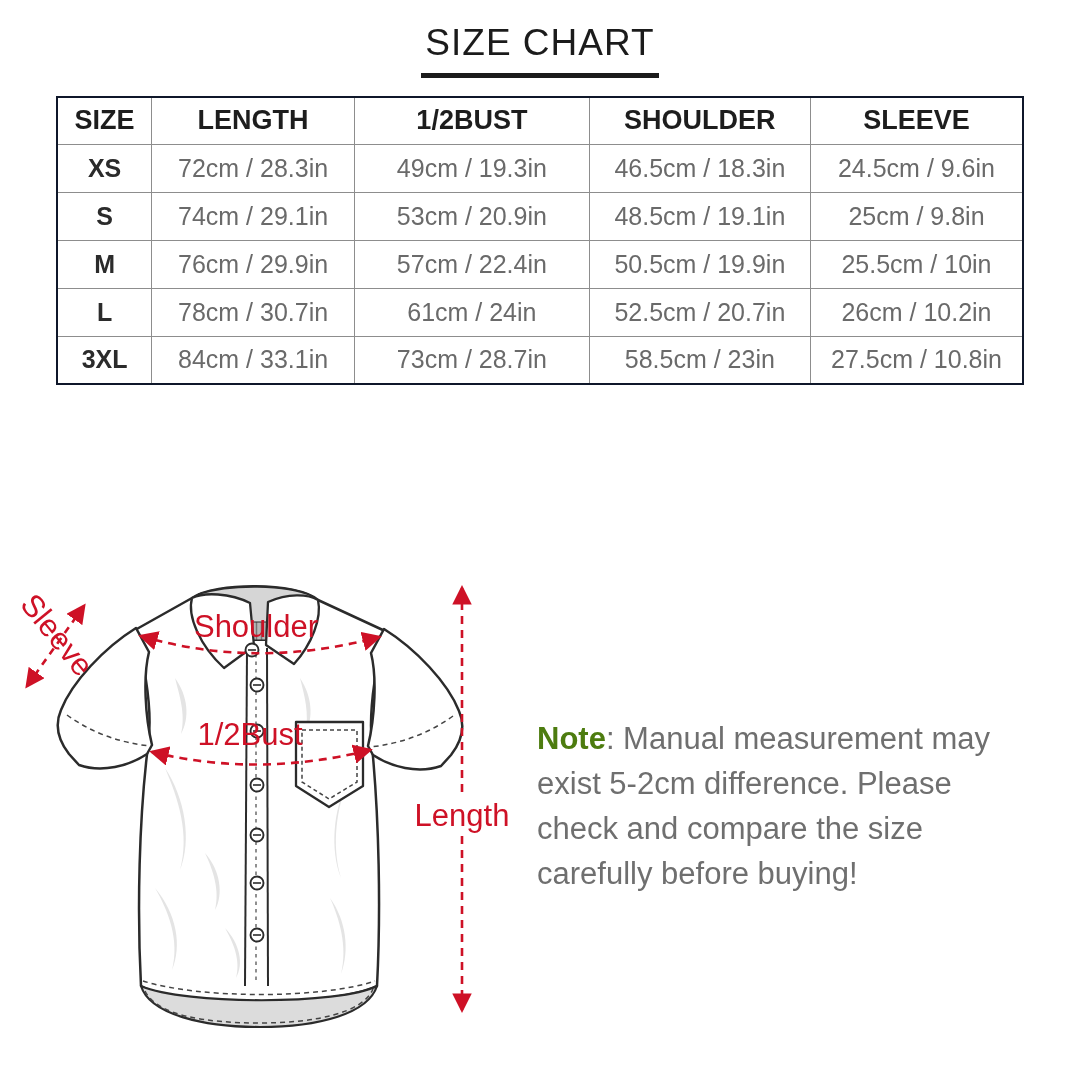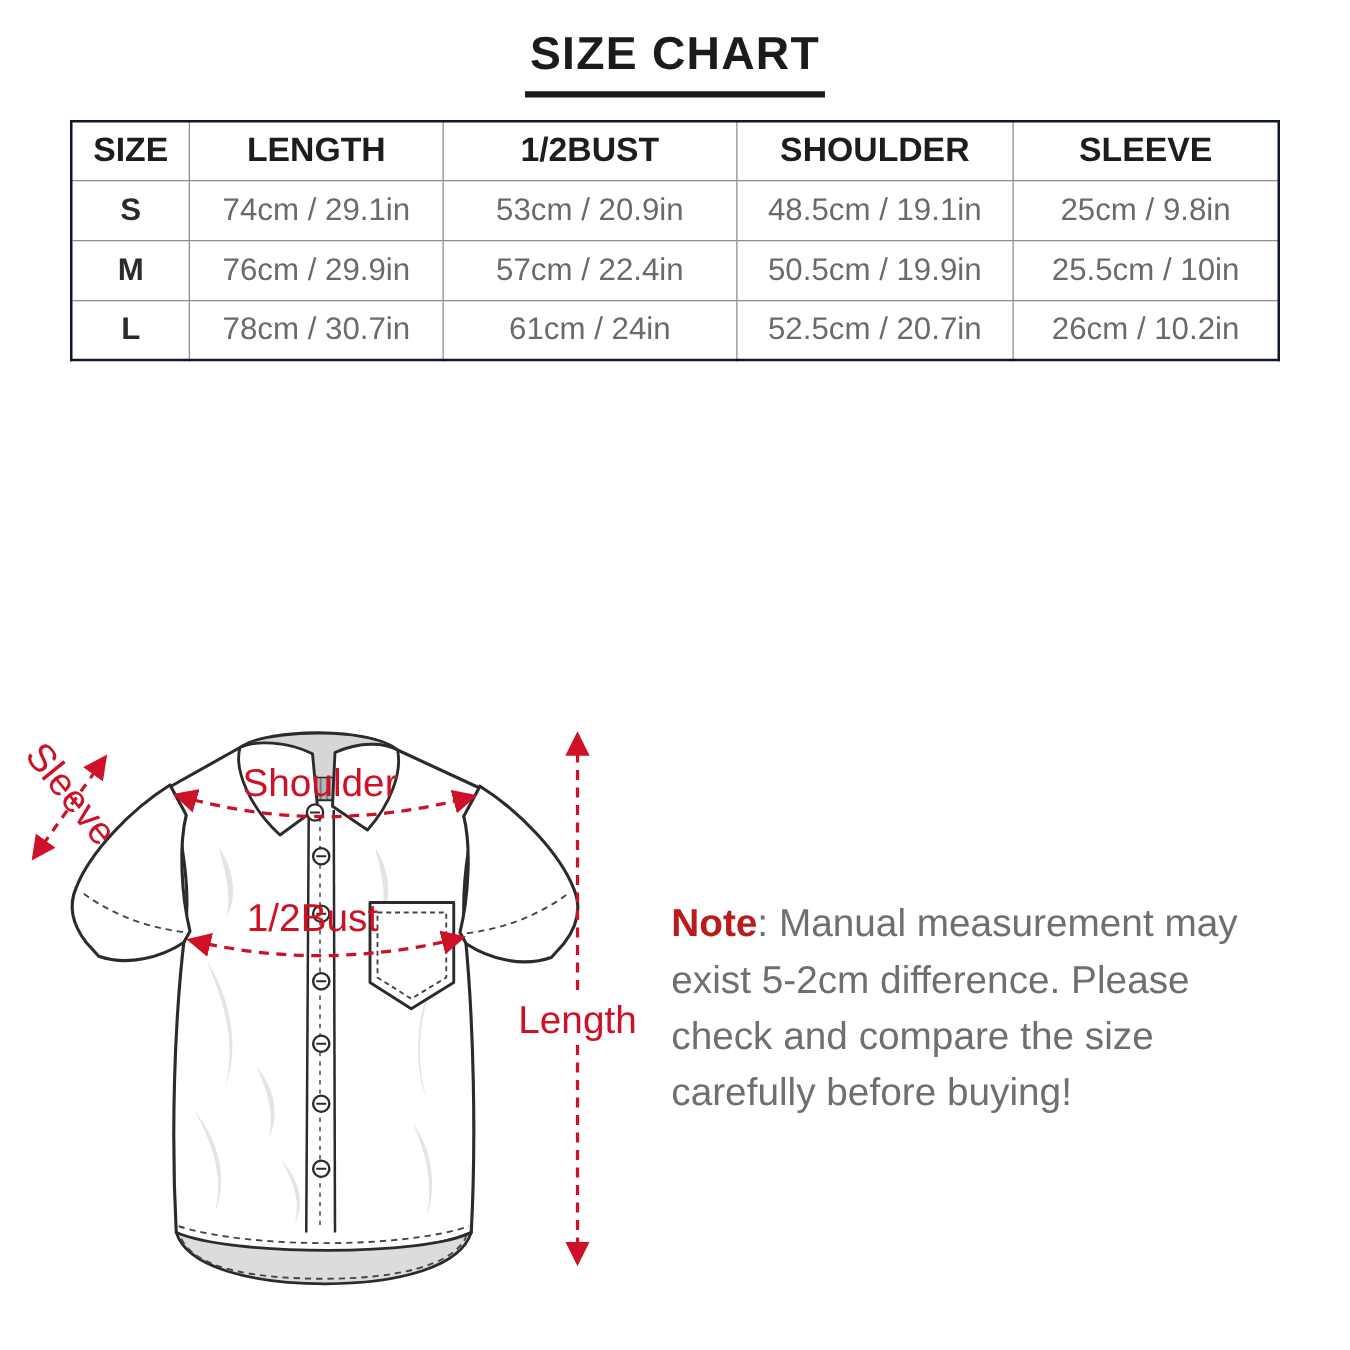--- a/index.html
+++ b/index.html
@@ -11,21 +11,21 @@
     overflow: hidden;
   }
   .title-wrap {
     position: absolute;
     top: 22px; left: 0; width: 1080px;
     text-align: center;
   }
   .title {
     display: inline-block;
     font-size: 37px;
-    font-weight: bold;
+    font-weight: normal;
     letter-spacing: 1px;
     color: #1b1b1b;
     border-bottom: 5px solid #1b1b1b;
     padding: 0 4px 9px 4px;
   }
   table.size-table {
     position: absolute;
     top: 96px; left: 56px;
     width: 968px;
     border-collapse: collapse;
@@ -66,21 +66,21 @@
     width: 540px; height: 522px;
   }
   .note {
     position: absolute;
     left: 537px; top: 716px;
     width: 492px;
     font-size: 31px;
     line-height: 45px;
     color: #6f6f6f;
   }
-  .note b { color: #b91c1c; font-weight: bold; }
+  .note b { color: #4d7c0f; font-weight: bold; }
 </style>
 </head>
 <body>
 
 <div class="title-wrap">
   <span class="title">SIZE CHART</span>
 </div>
 
 <table class="size-table">
   <colgroup>
@@ -94,39 +94,53 @@
     <tr>
       <th>SIZE</th>
       <th>LENGTH</th>
       <th>1/2BUST</th>
       <th>SHOULDER</th>
       <th>SLEEVE</th>
     </tr>
   </thead>
   <tbody>
     <tr>
+      <td class="size-col">XS</td>
+      <td>72cm / 28.3in</td>
+      <td>49cm / 19.3in</td>
+      <td>46.5cm / 18.3in</td>
+      <td>24.5cm / 9.6in</td>
+    </tr>
+    <tr>
       <td class="size-col">S</td>
       <td>74cm / 29.1in</td>
       <td>53cm / 20.9in</td>
       <td>48.5cm / 19.1in</td>
       <td>25cm / 9.8in</td>
     </tr>
     <tr>
       <td class="size-col">M</td>
       <td>76cm / 29.9in</td>
       <td>57cm / 22.4in</td>
       <td>50.5cm / 19.9in</td>
       <td>25.5cm / 10in</td>
     </tr>
     <tr>
       <td class="size-col">L</td>
       <td>78cm / 30.7in</td>
       <td>61cm / 24in</td>
       <td>52.5cm / 20.7in</td>
       <td>26cm / 10.2in</td>
+    </tr>
+    <tr>
+      <td class="size-col">3XL</td>
+      <td>84cm / 33.1in</td>
+      <td>73cm / 28.7in</td>
+      <td>58.5cm / 23in</td>
+      <td>27.5cm / 10.8in</td>
     </tr>
   </tbody>
 </table>
 
 <svg class="shirt-svg" viewBox="0 0 540 522">
   <defs>
     <marker id="arr" viewBox="0 0 10 10" refX="8.5" refY="5" markerWidth="7.5" markerHeight="7.5" orient="auto-start-reverse">
       <path d="M0,0 L10,5 L0,10 Z" fill="#ce1126"></path>
     </marker>
     <pattern id="hatch" width="5" height="10" patternUnits="userSpaceOnUse">

